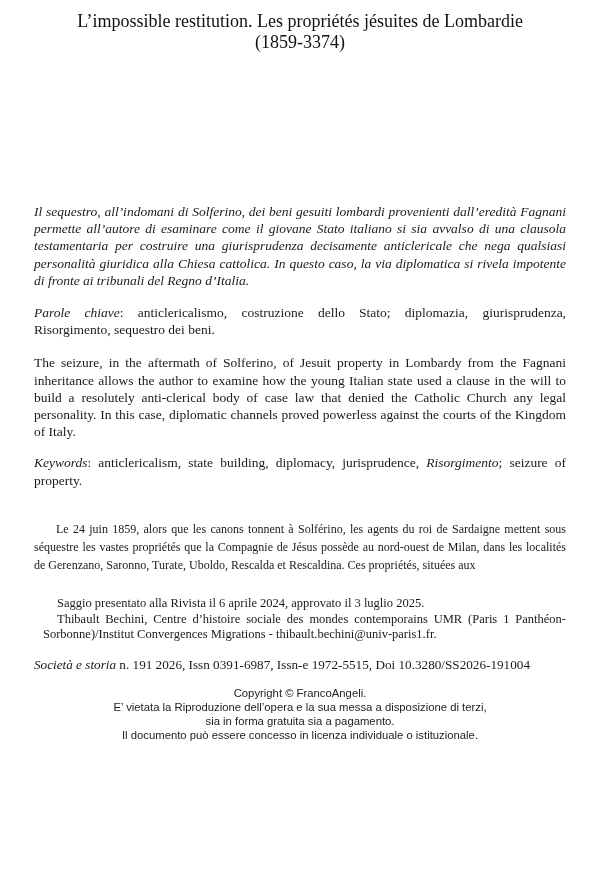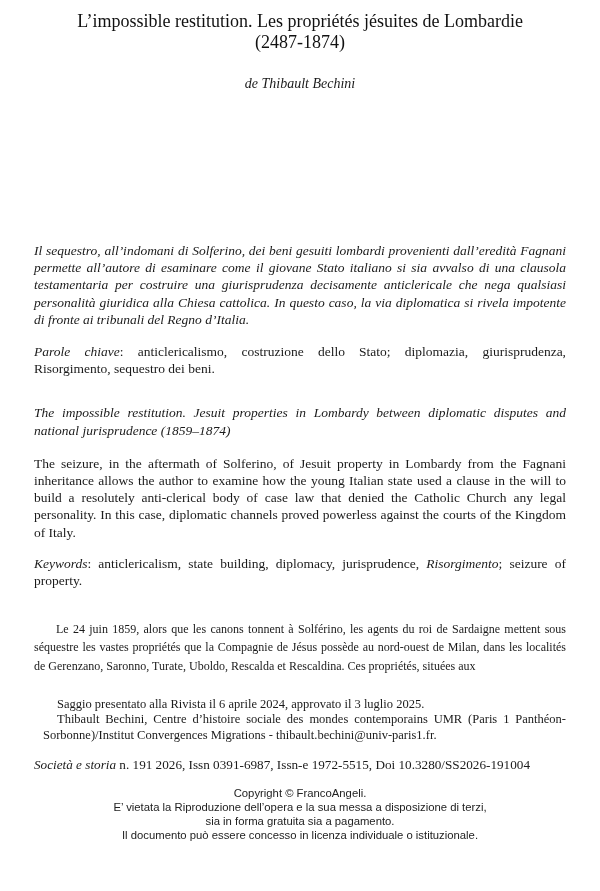--- a/index.html
+++ b/index.html
@@ -75,30 +75,28 @@
     color: #222;
   }
 </style>
 </head>
 <body>
 
 <div class="page">
 
   <div class="title-block">
     <div>L’impossible restitution. Les propriétés jésuites de Lombardie</div>
-    <div>(2487-1874)</div>
+    <div>(1859-3374)</div>
   </div>
 
-  <div class="author-line">de Thibault Bechini</div>
 
   <p class="para abstract-it">Il sequestro, all’indomani di Solferino, dei beni gesuiti lombardi provenienti dall’eredità Fagnani permette all’autore di esaminare come il giovane Stato italiano si sia avvalso di una clausola testamentaria per costruire una giurisprudenza decisamente anticlericale che nega qualsiasi personalità giuridica alla Chiesa cattolica. In questo caso, la via diplomatica si rivela impotente di fronte ai tribunali del Regno d’Italia.</p>
 
   <p class="para keywords-it"><span class="italic">Parole chiave</span><span>: anticlericalismo, costruzione dello Stato; diplomazia, giurisprudenza, Risorgimento, sequestro dei beni.</span></p>
 
-  <p class="para en-title">The impossible restitution. Jesuit properties in Lombardy between diplomatic disputes and national jurisprudence (1859–1874)</p>
 
   <p class="para abstract-en">The seizure, in the aftermath of Solferino, of Jesuit property in Lombardy from the Fagnani inheritance allows the author to examine how the young Italian state used a clause in the will to build a resolutely anti-clerical body of case law that denied the Catholic Church any legal personality. In this case, diplomatic channels proved powerless against the courts of the Kingdom of Italy.</p>
 
   <p class="para keywords-en"><span class="italic">Keywords</span><span>: anticlericalism, state building, diplomacy, jurisprudence, </span><span class="italic">Risorgimento</span><span>; seizure of property.</span></p>
 
   <p class="main-text">Le 24 juin 1859, alors que les canons tonnent à Solférino, les agents du roi de Sardaigne mettent sous séquestre les vastes propriétés que la Compagnie de Jésus possède au nord-ouest de Milan, dans les localités de Gerenzano, Saronno, Turate, Uboldo, Rescalda et Rescaldina. Ces propriétés, situées aux</p>
 
   <div class="footnotes">
     <p>Saggio presentato alla Rivista il 6 aprile 2024, approvato il 3 luglio 2025.</p>
     <p>Thibault Bechini, Centre d’histoire sociale des mondes contemporains UMR (Paris 1 Panthéon-Sorbonne)/Institut Convergences Migrations - thibault.bechini@univ-paris1.fr.</p>

